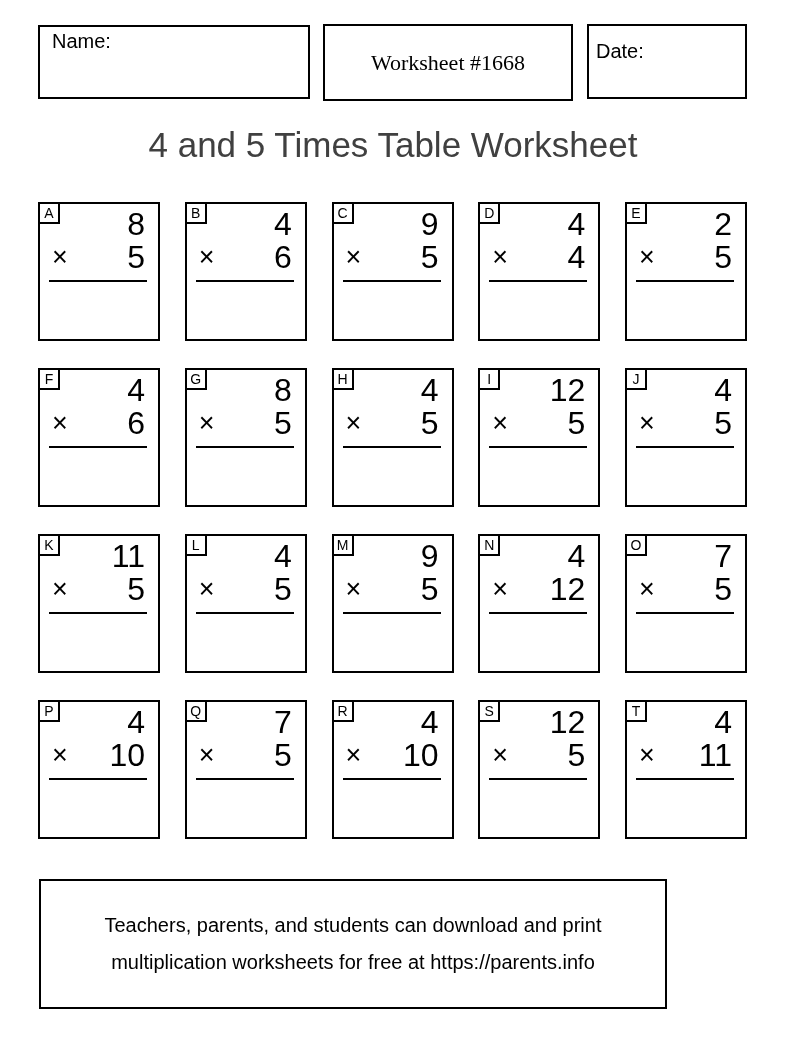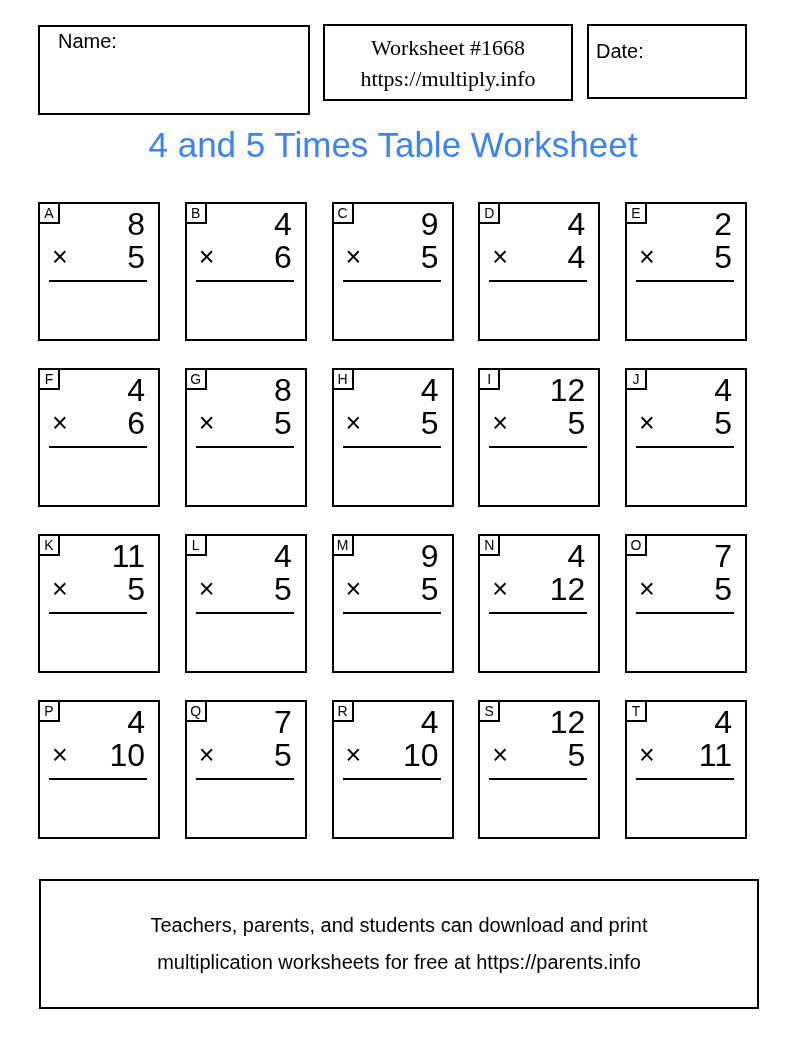--- a/index.html
+++ b/index.html
@@ -17,37 +17,37 @@
     overflow: hidden;
   }
 
   
   .hdr-box {
     position: absolute;
     border: 2px solid #000;
     box-sizing: border-box;
     background: #fff;
   }
-  .name-box  { left: 38px;  top: 25px; width: 272px; height: 90px; padding: 3px 18px; font-size: 20px; }
+  .name-box  { left: 38px;  top: 25px; width: 272px; height: 74px; padding: 3px 12px; font-size: 20px; }
   .date-box  { left: 587px; top: 24px; width: 160px; height: 75px; padding: 14px 7px; font-size: 20px; }
   .ws-box {
     left: 323px; top: 24px; width: 250px; height: 77px;
     display: flex; flex-direction: column; justify-content: center; align-items: center;
     text-align: center; font-size: 22px; line-height: 31px; font-family: Liberation Serif, serif;
   }
 
   
   .title {
     position: absolute;
     left: 0; top: 126px; width: 786px;
     text-align: center;
     font-size: 35px;
     line-height: 38px;
     font-weight: 400;
-    color: #3b82f6;
+    color: #404040;
   }
 
   
   .grid {
     position: absolute;
     left: 38px; top: 202px; width: 709px;
     display: grid;
     grid-template-columns: repeat(5, 122px);
     grid-auto-rows: 139px;
     justify-content: space-between;
@@ -90,41 +90,40 @@
     border-top: 2px solid #000;
   }
   .answer-space {
     position: absolute;
     top: 78px; left: 0; right: 0; bottom: 0;
   }
 
   
   .footer-box {
     position: absolute;
-    left: 39px; top: 879px; width: 720px; height: 130px;
+    left: 39px; top: 879px; width: 628px; height: 130px;
     border: 2px solid #000;
     box-sizing: border-box;
     display: flex; flex-direction: column; justify-content: center; align-items: center;
     text-align: center;
     font-size: 20px;
     line-height: 37px;
   }
 </style>
 </head>
 <body>
 
 <div class="page">
 
   <div class="hdr-box name-box">
     <span>Name:</span>
   </div>
 
   <div class="hdr-box ws-box">
     <div>Worksheet #1668</div>
-    <div>https://multiply.info</div>
   </div>
 
   <div class="hdr-box date-box">
     <span>Date:</span>
   </div>
 
   <div class="title">4 and 5 Times Table Worksheet</div>
 
   <div class="grid" id="problems-grid">
       <div class="cell">

